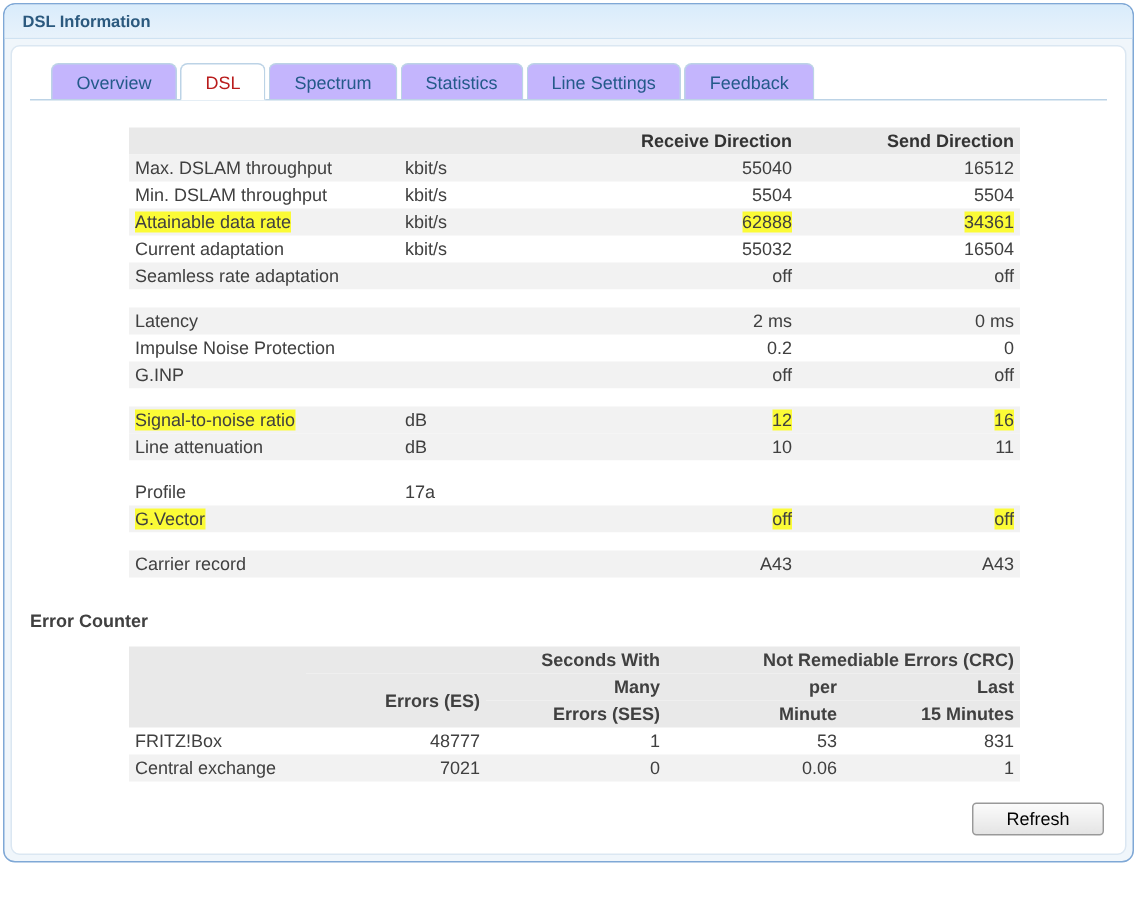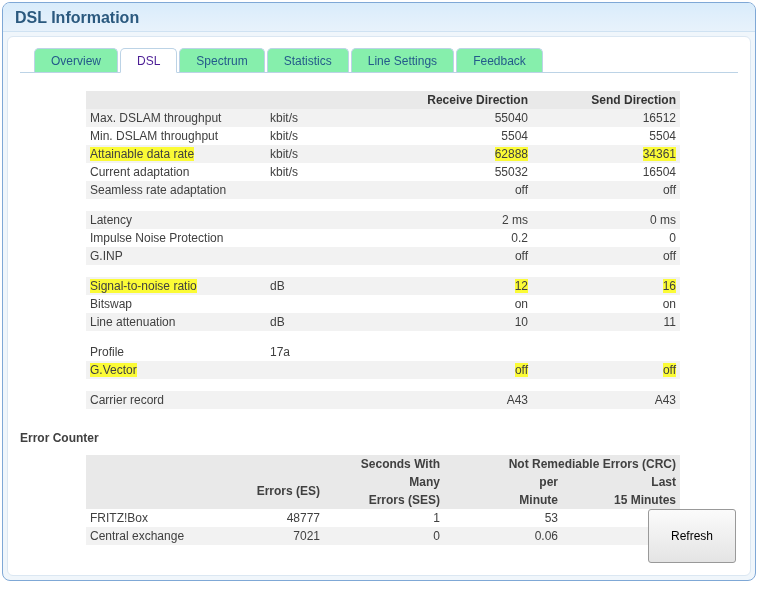--- a/index.html
+++ b/index.html
@@ -12,21 +12,21 @@
   }
   .panel {
     width: 754px;
     margin: 2px;
     border: 1px solid #7fa8d6;
     border-radius: 8px;
     background: #f0f6fb;
     box-sizing: border-box;
   }
   .panel-header {
-    font-size: 16px;
+    font-size: 11px;
     font-weight: bold;
     color: #2b597e;
     padding: 6px 12px 4px 12px;
     background: linear-gradient(to bottom,#d9ecfb,#e8f2fb);
     border-top-left-radius: 7px;
     border-top-right-radius: 7px;
     border-bottom: 1px solid #cfe2f2;
   }
   .panel-body {
     background: #fff;
@@ -46,29 +46,29 @@
   }
   .tab {
     display: inline-block;
     padding: 5px 16px 4px 16px;
     margin-right: 2px;
     border: 1px solid #bcd3e6;
     border-bottom: none;
     border-top-left-radius: 5px;
     border-top-right-radius: 5px;
     color: #245a8a;
-    background: #86efac;
+    background: #c4b5fd;
     cursor: pointer;
     position: relative;
     top: 1px;
   }
   .tab.active {
     background: #fff;
     border-bottom: 1px solid #fff;
-    color: #4c1d95;
+    color: #b91c1c;
   }
   .section-title {
     font-weight: bold;
     margin: 8px 0 10px 0;
   }
   table.props, table.errors {
     border-collapse: collapse;
     margin-left: 66px;
     width: 594px;
     table-layout: fixed;
@@ -114,21 +114,21 @@
     background: #e9e9e9;
     font-weight: bold;
   }
   table.errors td.left, table.errors th.left { text-align:left; }
   table.errors tbody tr.odd td { background:#f2f2f2; }
   .hl { background: #fbfb36; }
   .refresh-btn {
     position: absolute;
     right: 14px;
     bottom: 12px;
-    padding: 19px 22px;
+    padding: 3px 22px;
     border: 1px solid #999;
     border-radius: 3px;
     background: linear-gradient(to bottom,#fbfbfb,#e4e4e4);
     cursor: pointer;
     font-size: 12px;
   }
 </style>
 </head>
 <body>
 
@@ -207,26 +207,20 @@
             <td class="right">off</td>
           </tr>
           <tr class="spacer">
             <td colspan="4"></td>
           </tr>
           <tr class="odd">
             <td><span class="hl">Signal-to-noise ratio</span></td>
             <td>dB</td>
             <td class="right"><span class="hl">12</span></td>
             <td class="right"><span class="hl">16</span></td>
-          </tr>
-          <tr>
-            <td>Bitswap</td>
-            <td></td>
-            <td class="right">on</td>
-            <td class="right">on</td>
           </tr>
           <tr class="odd">
             <td>Line attenuation</td>
             <td>dB</td>
             <td class="right">10</td>
             <td class="right">11</td>
           </tr>
           <tr class="spacer">
             <td colspan="4"></td>
           </tr>

